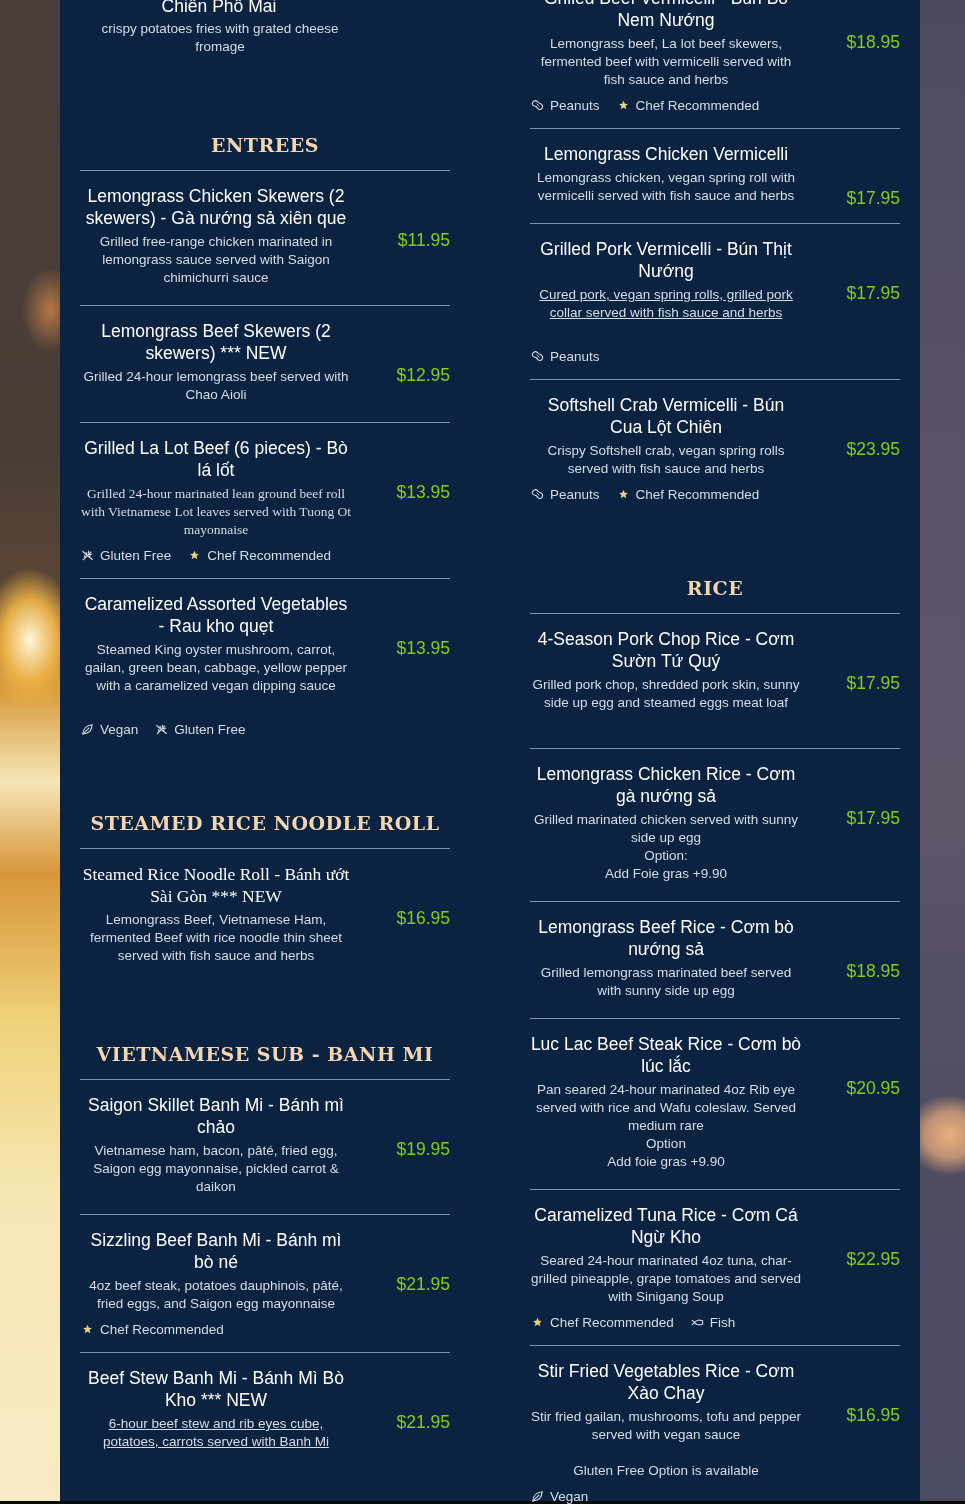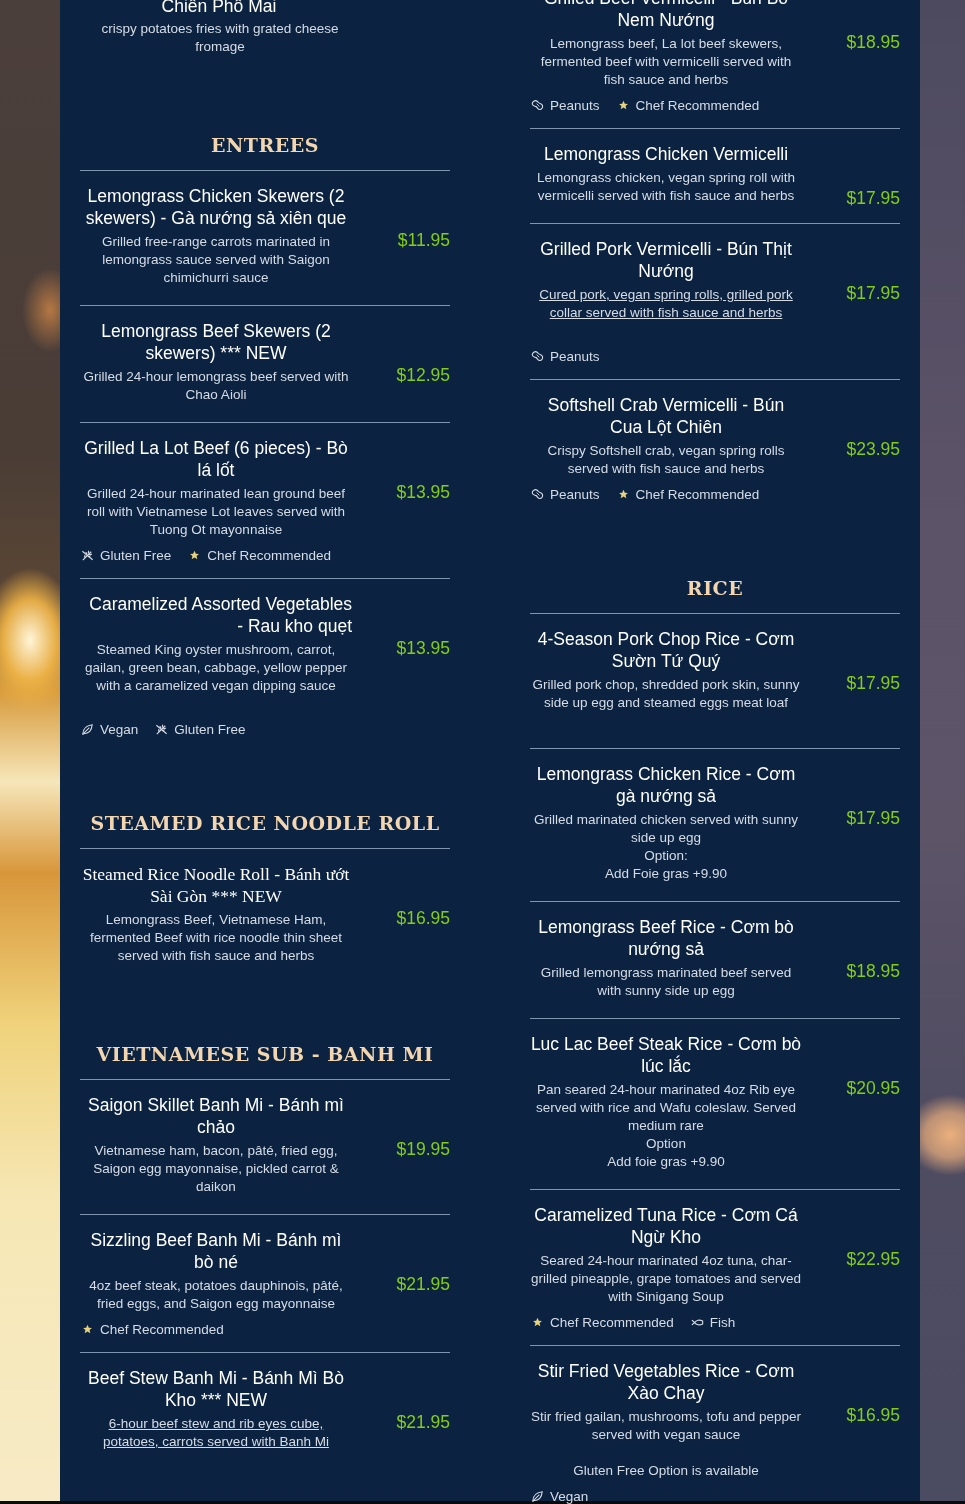--- a/index.html
+++ b/index.html
@@ -90,54 +90,54 @@
 <div class="col col-left">
   <div class="top-frag-name" style="top:-5px; left:0;">Chiên Phô Mai</div>
   <div class="item-desc" style="top:20px; left:10px; width:260px;">crispy potatoes fries with grated cheese fromage</div>
 
   <div class="section-title" style="top:134px;">ENTREES</div>
   <div class="rule" style="top:170px;"></div>
 
   <div class="item" style="top:185px;">
     <div class="item-name" style="top:0;">Lemongrass Chicken Skewers (2 skewers) - Gà nướng sả xiên que</div>
     <div class="item-price">$11.95</div>
-    <div class="item-desc" style="top:48px;">Grilled free-range carrots marinated in lemongrass sauce served with Saigon chimichurri sauce</div>
+    <div class="item-desc" style="top:48px;">Grilled free-range chicken marinated in lemongrass sauce served with Saigon chimichurri sauce</div>
   </div>
   <div class="rule" style="top:305px;"></div>
 
   <div class="item" style="top:320px;">
     <div class="item-name" style="top:0;">Lemongrass Beef Skewers (2 skewers) *** NEW</div>
     <div class="item-price">$12.95</div>
     <div class="item-desc" style="top:48px;">Grilled 24-hour lemongrass beef served with Chao Aioli</div>
   </div>
   <div class="rule" style="top:422px;"></div>
 
   <div class="item" style="top:437px;">
     <div class="item-name" style="top:0;">Grilled La Lot Beef (6 pieces) - Bò lá lốt</div>
     <div class="item-price">$13.95</div>
-    <div class="item-desc" style="top:48px;">Grilled 24-hour marinated lean ground beef roll with Vietnamese Lot leaves served with Tuong Ot mayonnaise</div>
+    <div class="item-desc" style="top:48px;font-family:Liberation Serif, serif;">Grilled 24-hour marinated lean ground beef roll with Vietnamese Lot leaves served with Tuong Ot mayonnaise</div>
     <div class="tags" style="top:111px;">
       <span class="tag">
           <svg width="15" height="15">
             <use href="#ic-gluten"></use>
           </svg>
           <span>Gluten Free</span>
         </span>
       <span class="tag">
           <svg width="15" height="15">
             <use href="#ic-star"></use>
           </svg>
           <span>Chef Recommended</span>
         </span>
     </div>
   </div>
   <div class="rule" style="top:578px;"></div>
 
   <div class="item" style="top:593px;">
-    <div class="item-name" style="top:0;text-align:right;">Caramelized Assorted Vegetables - Rau kho quẹt</div>
+    <div class="item-name" style="top:0;">Caramelized Assorted Vegetables - Rau kho quẹt</div>
     <div class="item-price">$13.95</div>
     <div class="item-desc" style="top:48px;">Steamed King oyster mushroom, carrot, gailan, green bean, cabbage, yellow pepper with a caramelized vegan dipping sauce</div>
     <div class="tags" style="top:129px;">
       <span class="tag">
           <svg width="15" height="15">
             <use href="#ic-vegan"></use>
           </svg>
           <span>Vegan</span>
         </span>
       <span class="tag">

